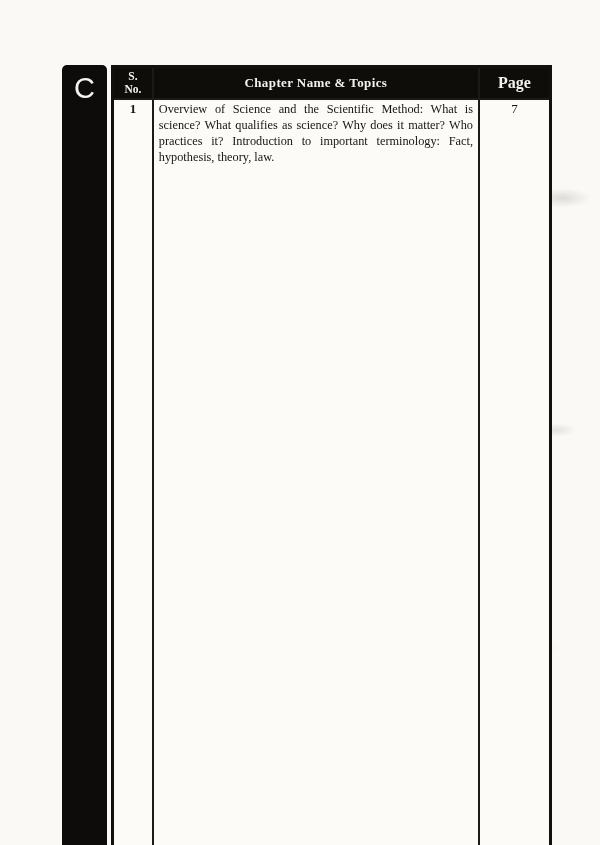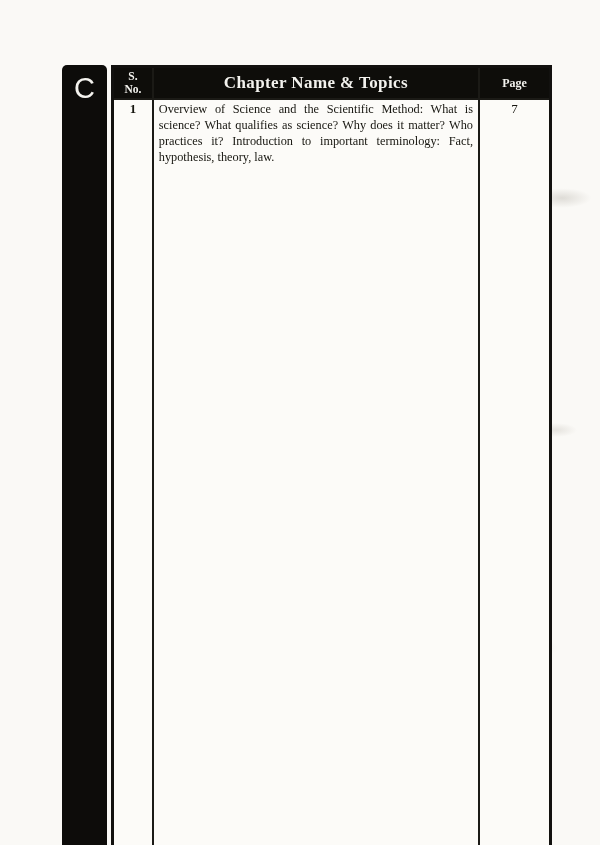--- a/index.html
+++ b/index.html
@@ -47,22 +47,22 @@
   }
   .doc-table th, .doc-table td { border: 2px solid #1b1a16; }
   .doc-table thead th {
     background: #0e0d0a;
     color: #f3f2ee;
     font-weight: bold;
     padding: 2px 2px;
     vertical-align: middle;
   }
   th.h-sno { font-size: 11.5px; line-height: 13px; }
-  th.h-chapter { font-size: 17px; letter-spacing: 0.4px; }
-  th.h-page { font-size: 12px; }
+  th.h-chapter { font-size: 13px; letter-spacing: 0.4px; }
+  th.h-page { font-size: 16px; }
   td.sno {
     text-align: center; vertical-align: top;
     font-size: 13px; padding-top: 1px;
     font-weight: bold; font-family: "Liberation Serif", serif;
   }
   td.chapter {
     vertical-align: top;
     padding: 1px 5px 2px 5px;
     font-size: 12.3px; line-height: 16px;
   }

